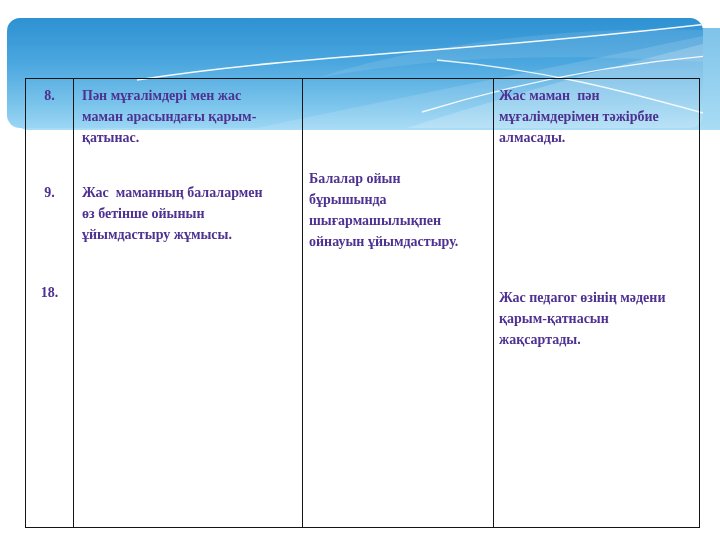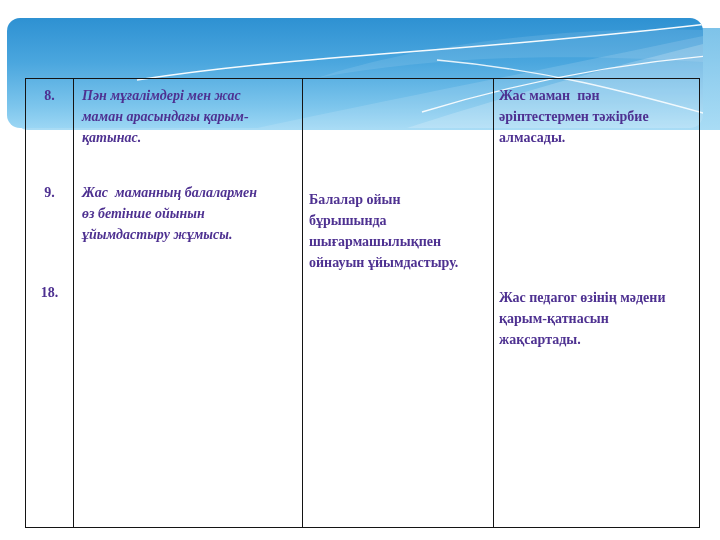--- a/index.html
+++ b/index.html
@@ -28,38 +28,38 @@
   .grid{
     position:absolute;left:25px;top:78px;width:675px;height:450px;
     display:flex;
     border:1.5px solid #141414;
     box-sizing:border-box;
     background:transparent;
   }
   .col{position:relative;box-sizing:border-box;height:100%;}
   .col + .col{border-left:1.5px solid #141414;}
   .col-num{width:47px;}
-  .col-desc{width:229px;font-style:italic;}
+  .col-desc{width:229px;}
   .col-mid{width:191px;}
   .col-right{width:208px;flex:1;}
   .cell-text{
     position:absolute;
     color:#4e3191;
     font-weight:bold;
     font-size:14px;
     line-height:21px;
     white-space:pre-wrap;
     margin:0;
   }
   .num{left:0;width:100%;text-align:center;}
   .n8{top:6px;} .n9{top:103px;} .n10{top:203px;}
   .d8{top:6px;left:8px;right:5px;}
   .d9{top:103px;left:8px;right:5px;}
   .d10{top:203px;left:8px;right:5px;}
-  .mid-note{top:89px;left:6px;right:5px;margin-top:21px;}
+  .mid-note{top:89px;left:6px;right:5px;}
   .r1{top:6px;left:5px;right:4px;}
   .r2{top:208px;left:5px;right:0;}
   .r3{top:273px;left:5px;right:4px;}
 </style>
 </head>
 <body>
 
 <div class="slide">
 
   <div class="band-underlay"></div>
@@ -96,21 +96,21 @@
 
     <div class="col col-mid">
       <p class="cell-text mid-note">Балалар ойын
 бұрышында
 шығармашылықпен
 ойнауын ұйымдастыру.</p>
     </div>
 
     <div class="col col-right">
       <p class="cell-text r1">Жас маман  пән
-әріптестермен тәжірбие
+мұғалімдерімен тәжірбие
 алмасады.</p>
       <p class="cell-text r2">Жас педагог өзінің мәдени
 қарым-қатнасын
 жақсартады.</p>
     </div>
 
   </div>
 </div>
 
 </body></html>

